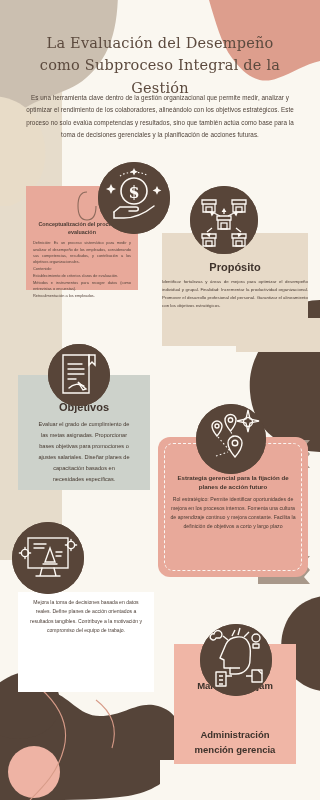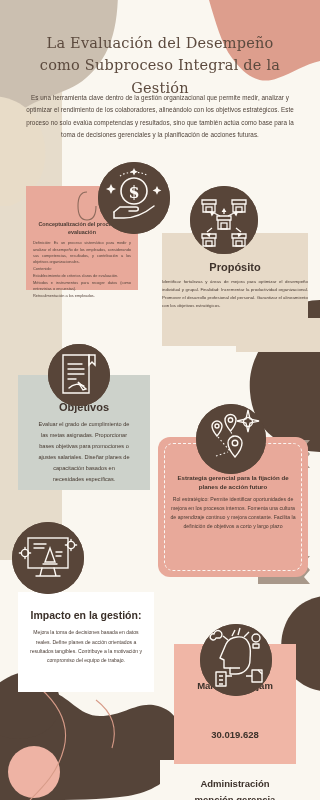--- a/index.html
+++ b/index.html
@@ -230,21 +230,20 @@
         <path d="M20,52 L32,48"></path>
       </g>
       <g fill="none" stroke="#fdf9f4" stroke-width="1.3">
         <circle cx="52" cy="18" r="4.5"></circle>
         <path d="M52,6 l2,9 l9,2 l-9,2 l-2,9 l-2,-9 l-9,-2 l9,-2 Z"></path>
       </g>
     </svg>
   </div>
 
   <div class="card" id="card-impacto">
-    <div class="card-title">Impacto en la gestión:</div>
     <div class="card-body">Mejora la toma de decisiones basada en datos reales. Define planes de acción orientados a resultados tangibles. Contribuye a la motivación y compromiso del equipo de trabajo.</div>
   </div>
 
   <div class="badge" style="left:12px;top:522px;width:72px;height:72px;">
     <svg width="72" height="72" viewBox="0 0 72 72">
       <circle cx="36" cy="36" r="36" fill="#584539"></circle>
       <g fill="none" stroke="#fdf9f4" stroke-width="1.4" stroke-linecap="round">
         <rect x="16" y="16" width="40" height="30"></rect>
         <path d="M30,46 l-2,8 M42,46 l2,8 M24,54 h24"></path>
         <path d="M22,22 h12 M22,26 h10"></path>
@@ -254,21 +253,20 @@
         <circle cx="13" cy="31" r="3.6"></circle>
         <path d="M13,27.4 v-2 M13,34.6 v2 M9.4,31 h-2 M16.6,31 h2"></path>
         <circle cx="59" cy="23" r="3.6"></circle>
         <path d="M59,19.4 v-2 M59,26.6 v2 M55.4,23 h-2 M62.6,23 h2"></path>
       </g>
     </svg>
   </div>
 
   <div class="card" id="card-author">
     <div class="card-title">Mariangel Adjam</div>
-    <div class="card-title">30.019.628</div>
     <div class="card-title">Administración mención gerencia</div>
   </div>
 
   <div class="badge" style="left:200px;top:624px;width:72px;height:72px;">
     <svg width="72" height="72" viewBox="0 0 72 72">
       <circle cx="36" cy="36" r="36" fill="#584539"></circle>
       <g fill="none" stroke="#fdf9f4" stroke-width="1.4" stroke-linejoin="round">
         <path d="M26,20 C30,12 44,10 48,18 C52,24 50,30 50,36 C50,44 44,50 36,50 L30,50 L30,44 L24,44 L24,36 L20,34 L26,20 Z"></path>
         <path d="M32,12 l3,-6 M38,11 l2,-7 M44,13 l5,-5 M28,16 l-5,-4"></path>
         <path d="M14,10 a4,4 0 1,1 6,4 h-4 a3,3 0 1,1 -2,-4 Z"></path>

